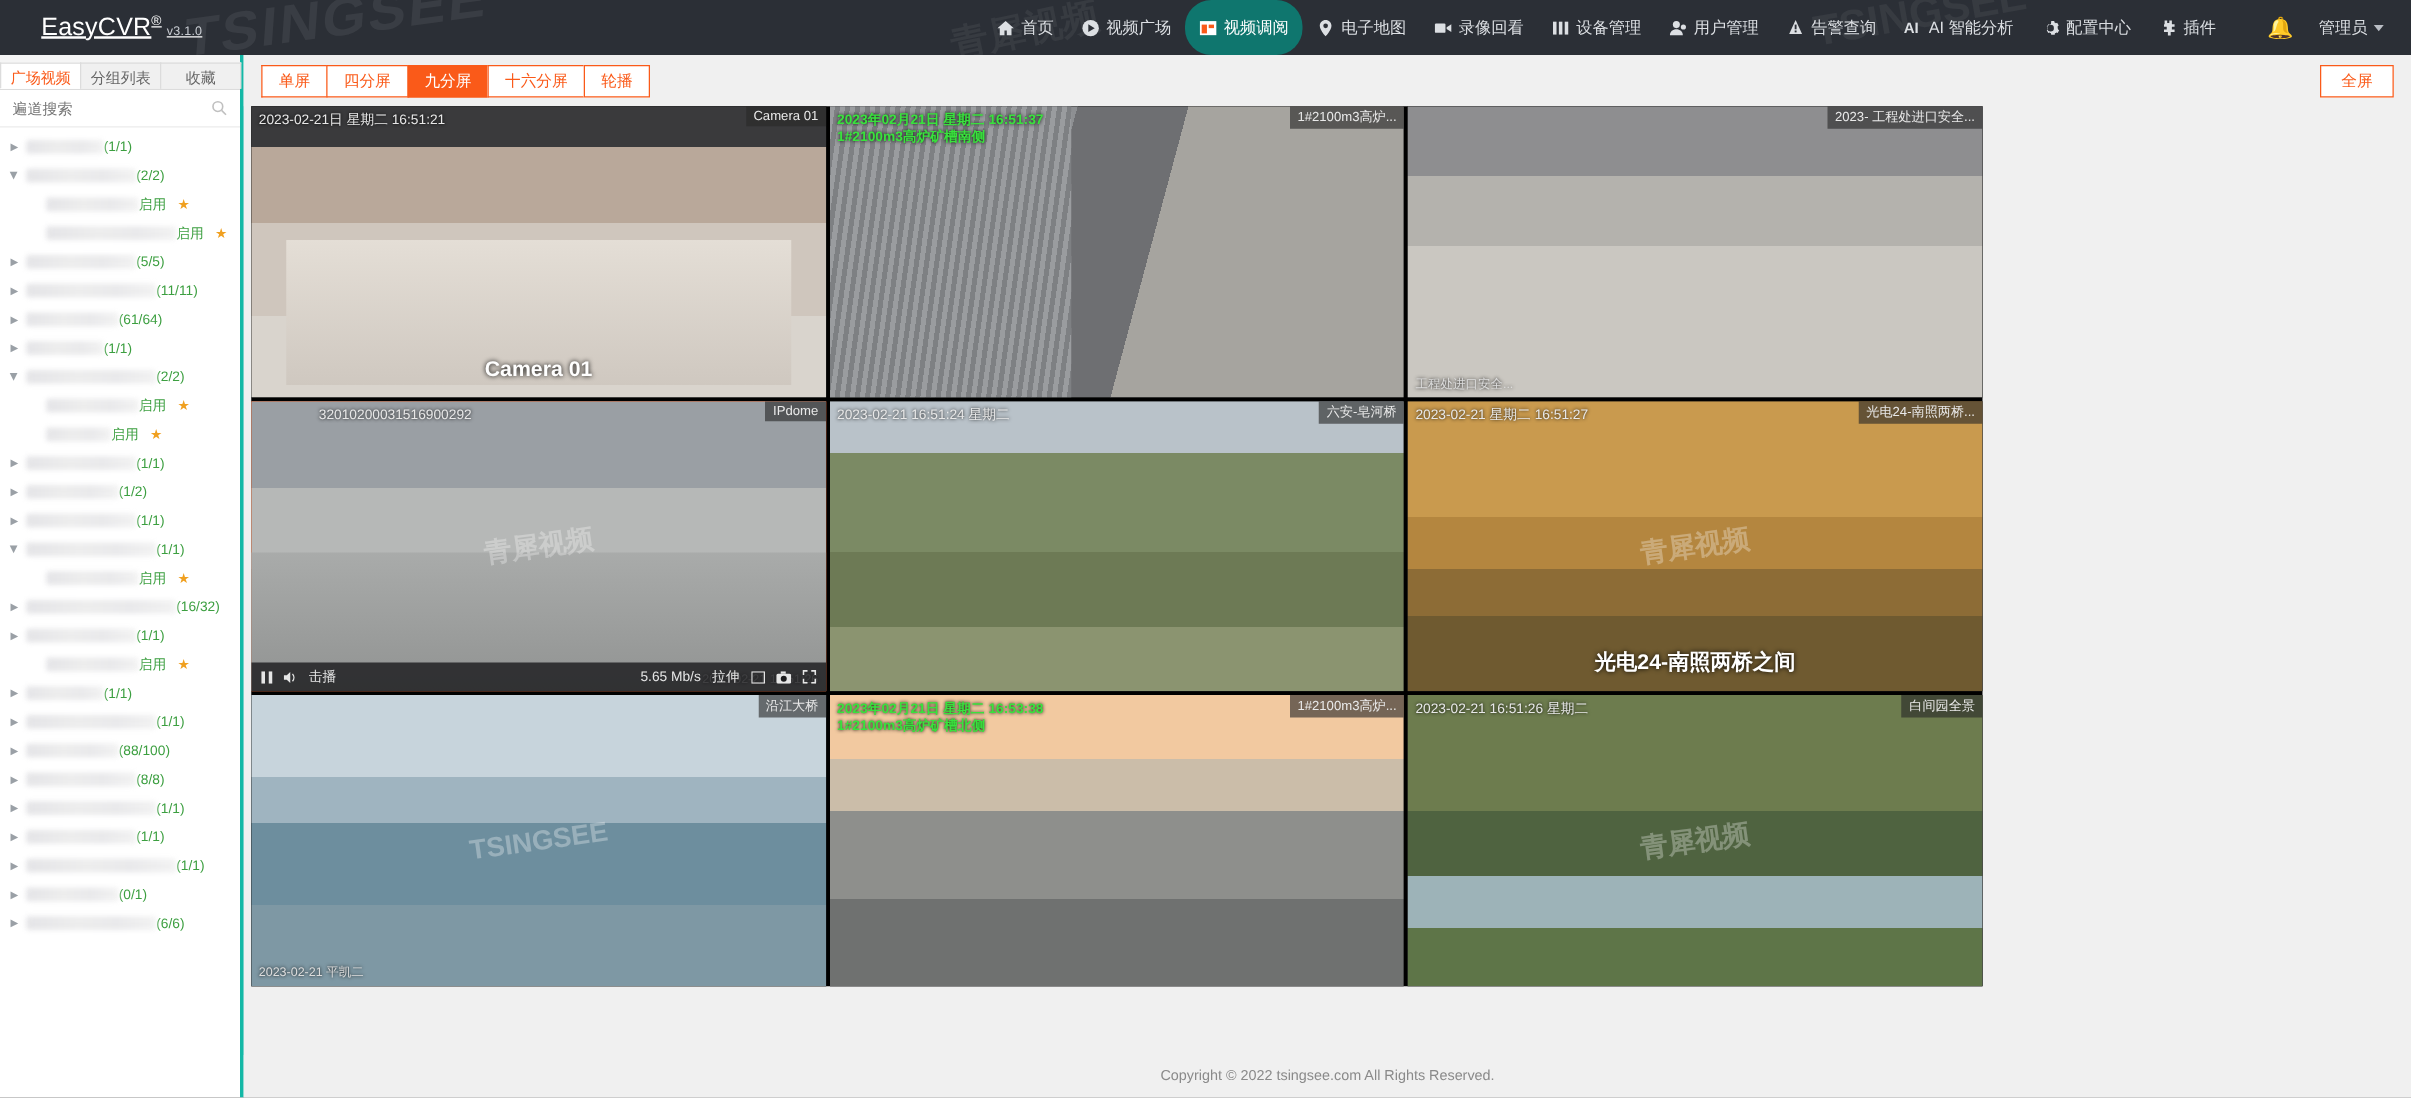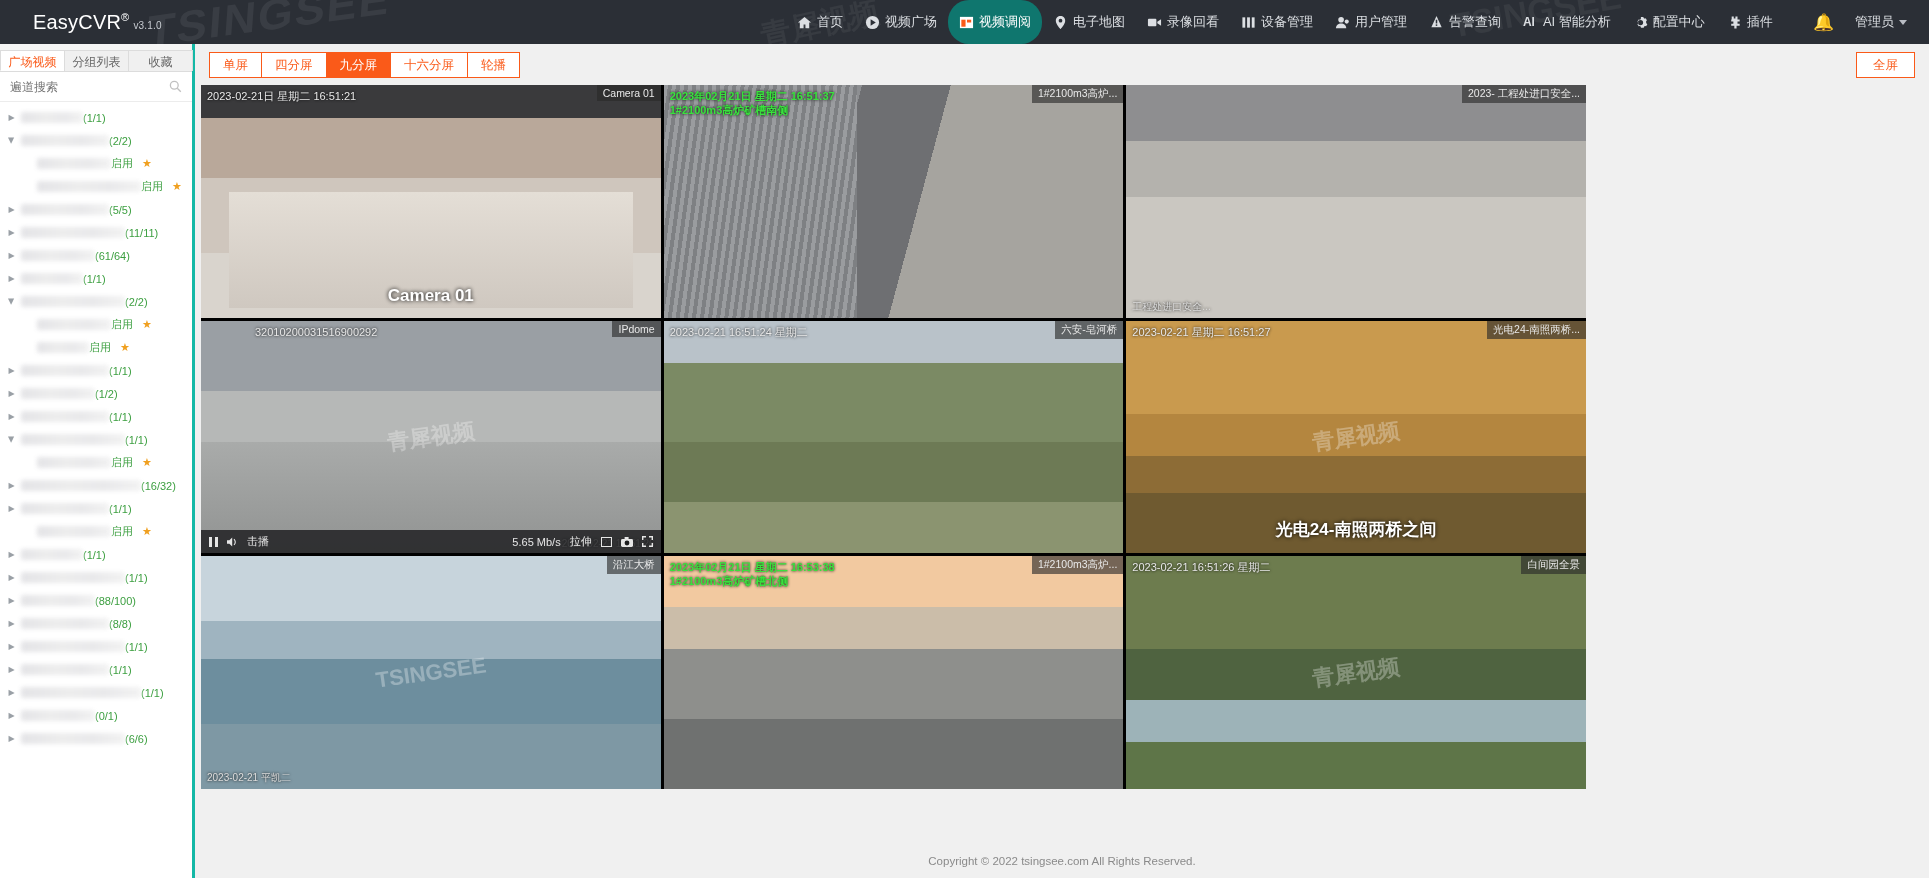--- a/index.html
+++ b/index.html
@@ -3,21 +3,21 @@
 <meta charset="utf-8">
 <style>
   * { box-sizing: border-box; margin:0; padding:0; }
   html,body { width:1929px; height:878px; overflow:hidden;
     font-family:"Liberation Sans","DejaVu Sans",sans-serif; background:#f0f0f0; }
 
   
   .header { position:relative; height:44px; background:#2b2f36; display:flex;
     align-items:center; overflow:hidden; }
   .logo { color:#fff; font-size:20px; padding-left:33px; letter-spacing:.2px;
-    display:flex; align-items:flex-start; }
+    display:flex; align-items:flex-start;text-decoration:underline; }
   .logo .reg { font-size:11px; vertical-align:super; }
   .logo .ver { font-size:10px; color:#c8ccd2; margin-left:4px; align-self:flex-end;
     padding-bottom:3px; }
   .hdr-wm { position:absolute; left:150px; top:-10px; font-size:44px; font-weight:bold;
     color:rgba(255,255,255,.07); transform:skewX(-12deg) rotate(-8deg);
     letter-spacing:2px; pointer-events:none; }
   .hdr-wm2 { position:absolute; left:760px; top:4px; font-size:30px; font-weight:bold;
     color:rgba(255,255,255,.06); transform:rotate(-12deg); pointer-events:none; }
   .hdr-wm3 { position:absolute; left:1450px; top:-8px; font-size:34px; font-weight:bold;
     color:rgba(255,255,255,.06); transform:rotate(-10deg); pointer-events:none; }

